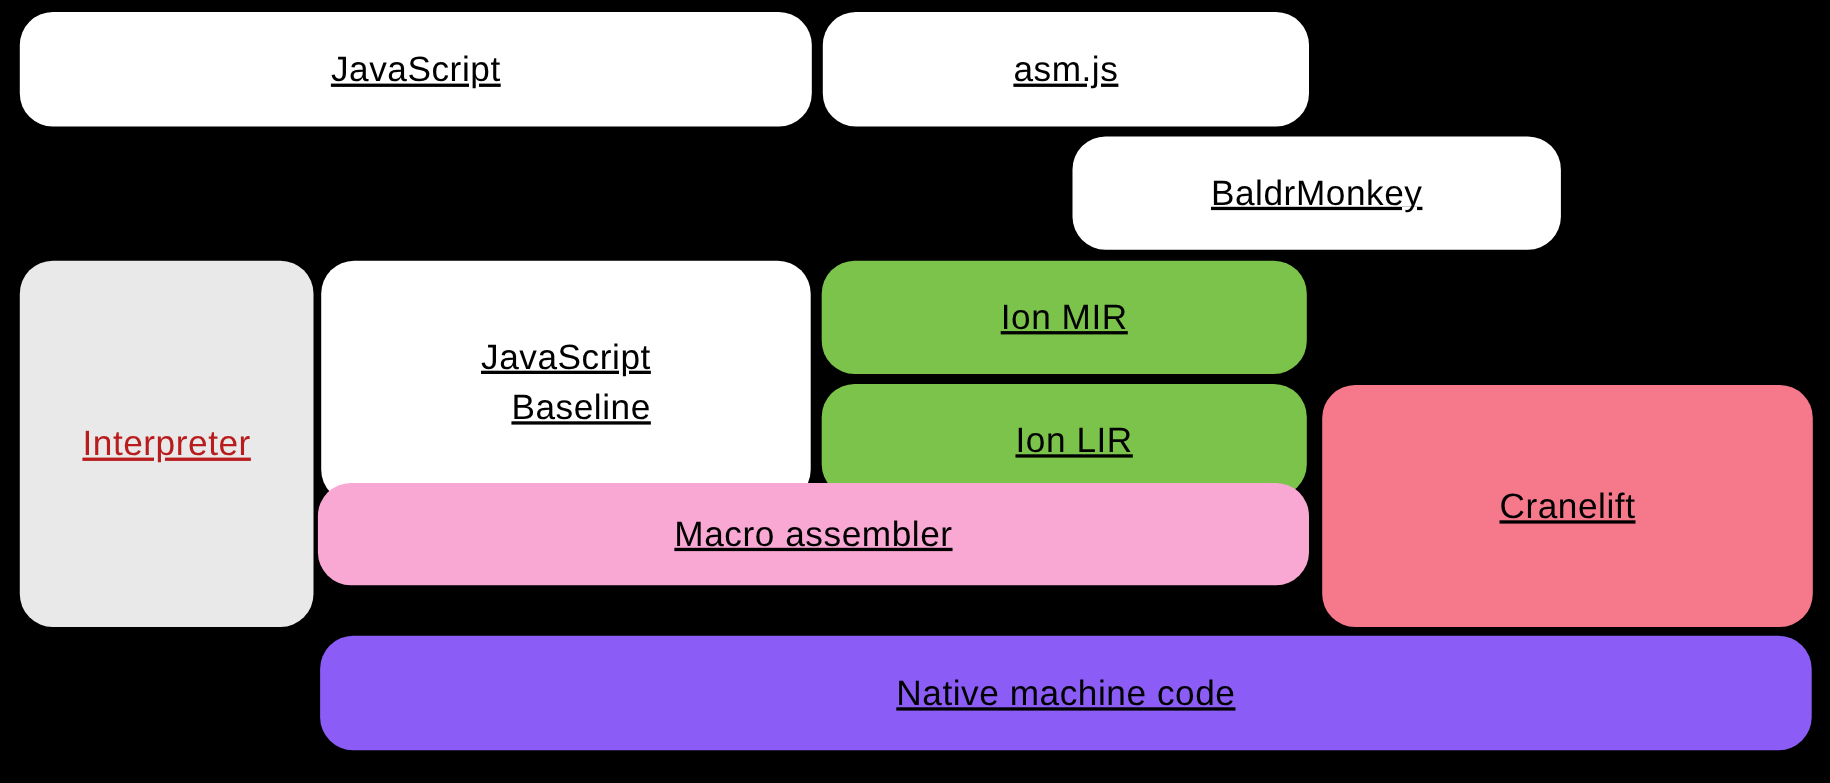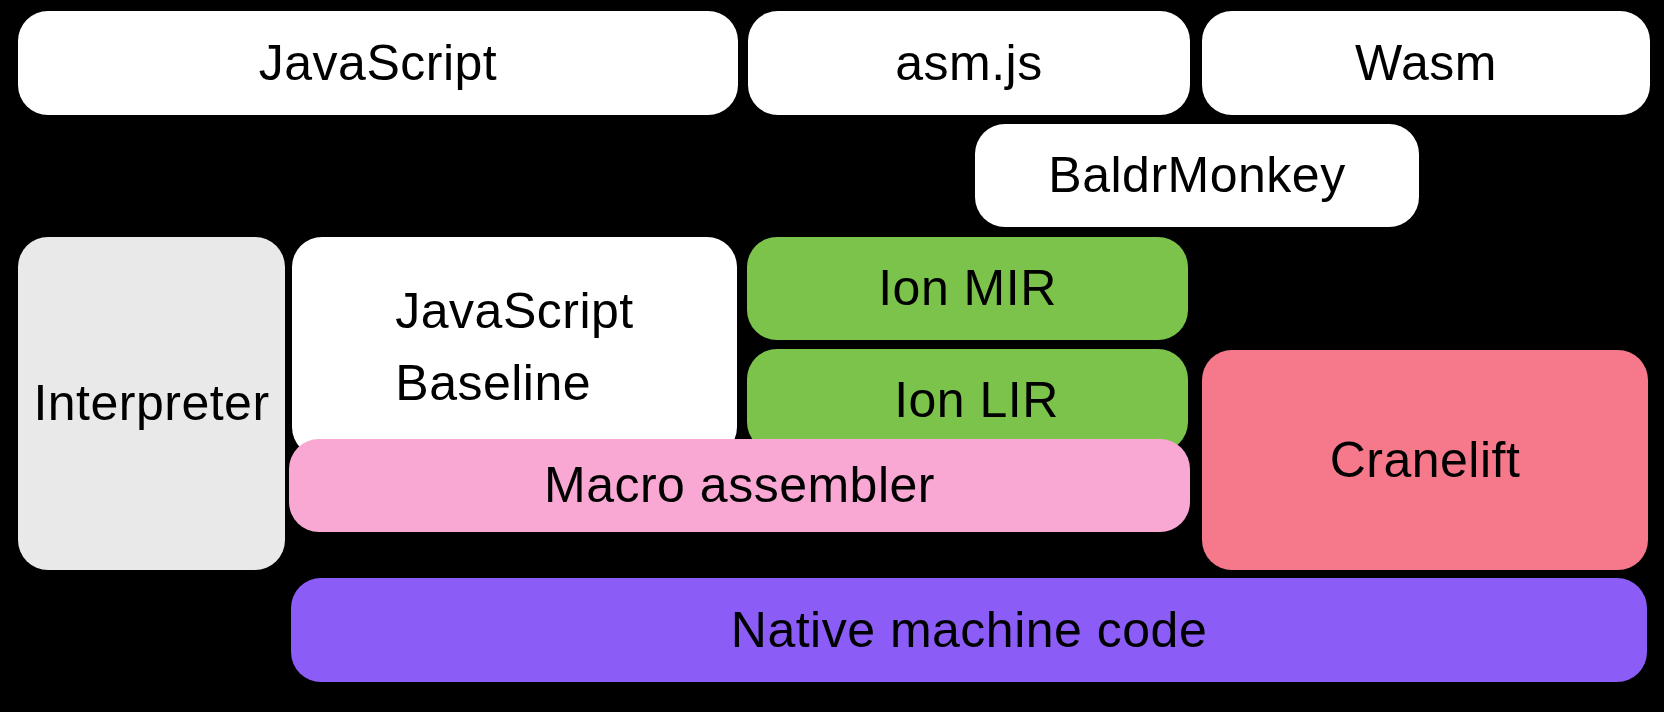--- a/index.html
+++ b/index.html
@@ -17,46 +17,44 @@
   }
   .node {
     position: absolute;
     border-radius: 30px;
     display: flex;
     align-items: center;
     justify-content: center;
     box-sizing: border-box;
   }
   .node .label {
-    font-size: 50px;
+    font-size: 32px;
     line-height: 1.45;
     color: #000;
-    text-align: left;
+    text-align: right;
     white-space: pre-line;
     letter-spacing: 0.5px;
+    text-decoration: underline;
   }
 </style>
 </head>
 <body>
 
 <div id="canvas" style="background: rgb(0, 0, 0);">
     <div class="node" style="left: 18px; top: 11px; width: 720px; height: 104px; background: rgb(255, 255, 255);">
       <div class="label" style="color: rgb(0, 0, 0);">JavaScript</div>
     </div>
     <div class="node" style="left: 748px; top: 11px; width: 442px; height: 104px; background: rgb(255, 255, 255);">
       <div class="label" style="color: rgb(0, 0, 0);">asm.js</div>
     </div>
-    <div class="node" style="left: 1202px; top: 11px; width: 448px; height: 104px; background: rgb(255, 255, 255);">
-      <div class="label" style="color: rgb(0, 0, 0);">Wasm</div>
-    </div>
     <div class="node" style="left: 975px; top: 124px; width: 444px; height: 103px; background: rgb(255, 255, 255);">
       <div class="label" style="color: rgb(0, 0, 0);">BaldrMonkey</div>
     </div>
     <div class="node" style="left: 18px; top: 237px; width: 267px; height: 333px; background: rgb(233, 233, 233);">
-      <div class="label" style="color: #000000;">Interpreter</div>
+      <div class="label" style="color: #b91c1c;">Interpreter</div>
     </div>
     <div class="node" style="left: 292px; top: 237px; width: 445px; height: 220px; background: rgb(255, 255, 255);">
       <div class="label" style="color: rgb(0, 0, 0);">JavaScript
 Baseline</div>
     </div>
     <div class="node" style="left: 747px; top: 237px; width: 441px; height: 103px; background: rgb(123, 195, 74);">
       <div class="label" style="color: rgb(0, 0, 0);">Ion MIR</div>
     </div>
     <div class="node" style="left: 747px; top: 349px; width: 441px; height: 103px; background: rgb(123, 195, 74); padding-left: 18px;">
       <div class="label" style="color: rgb(0, 0, 0);">Ion LIR</div>

